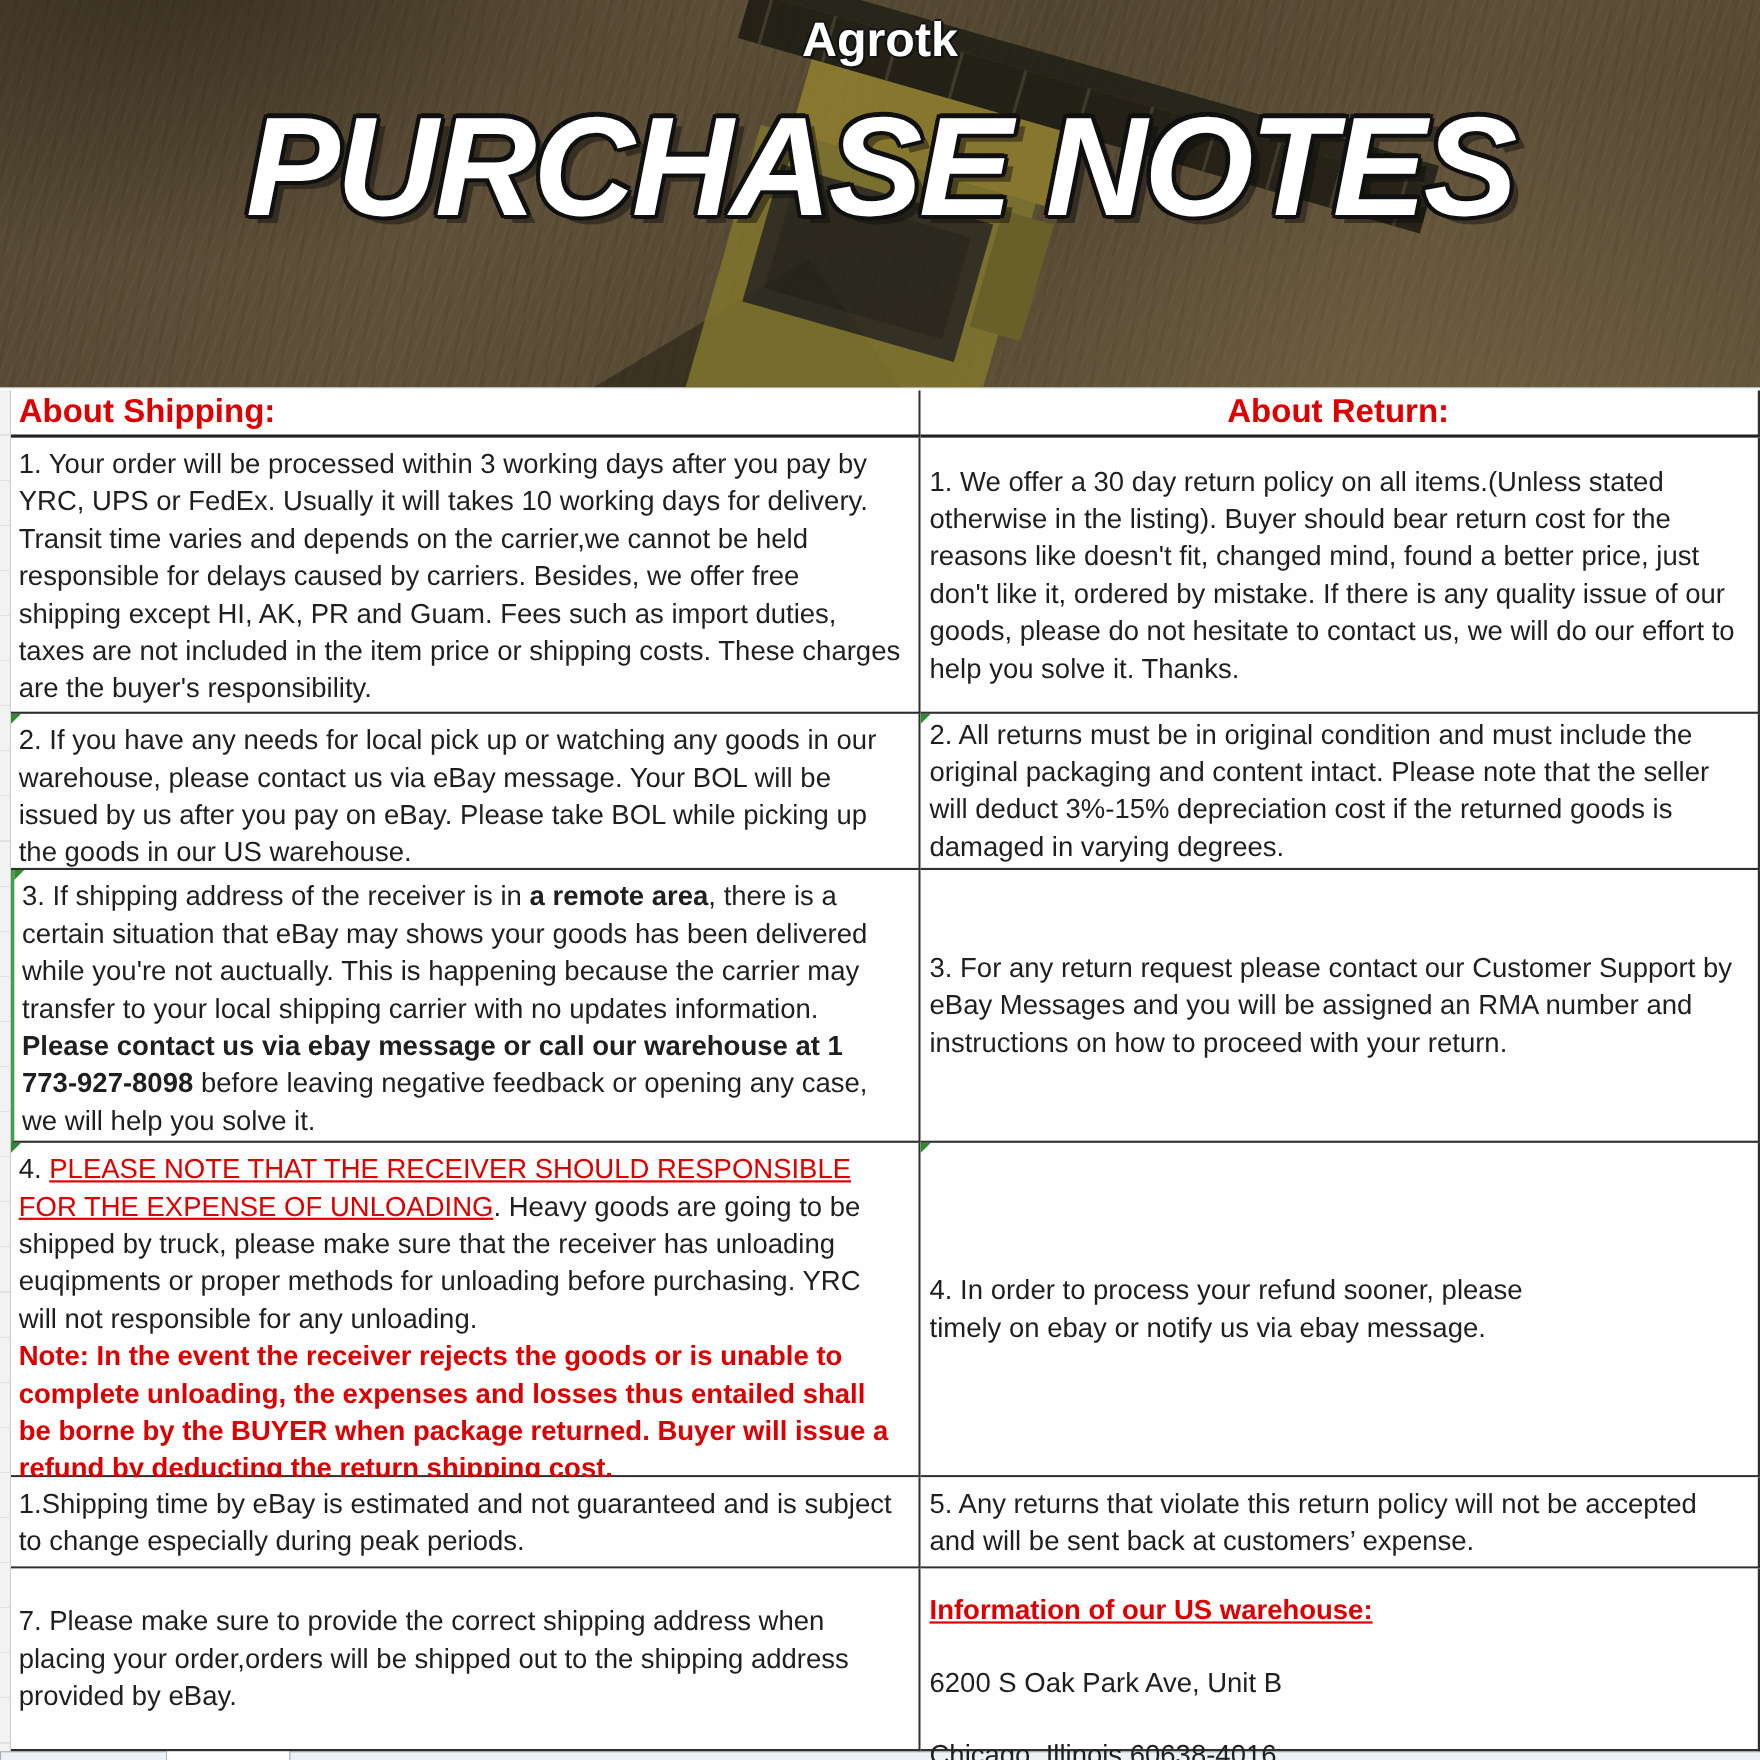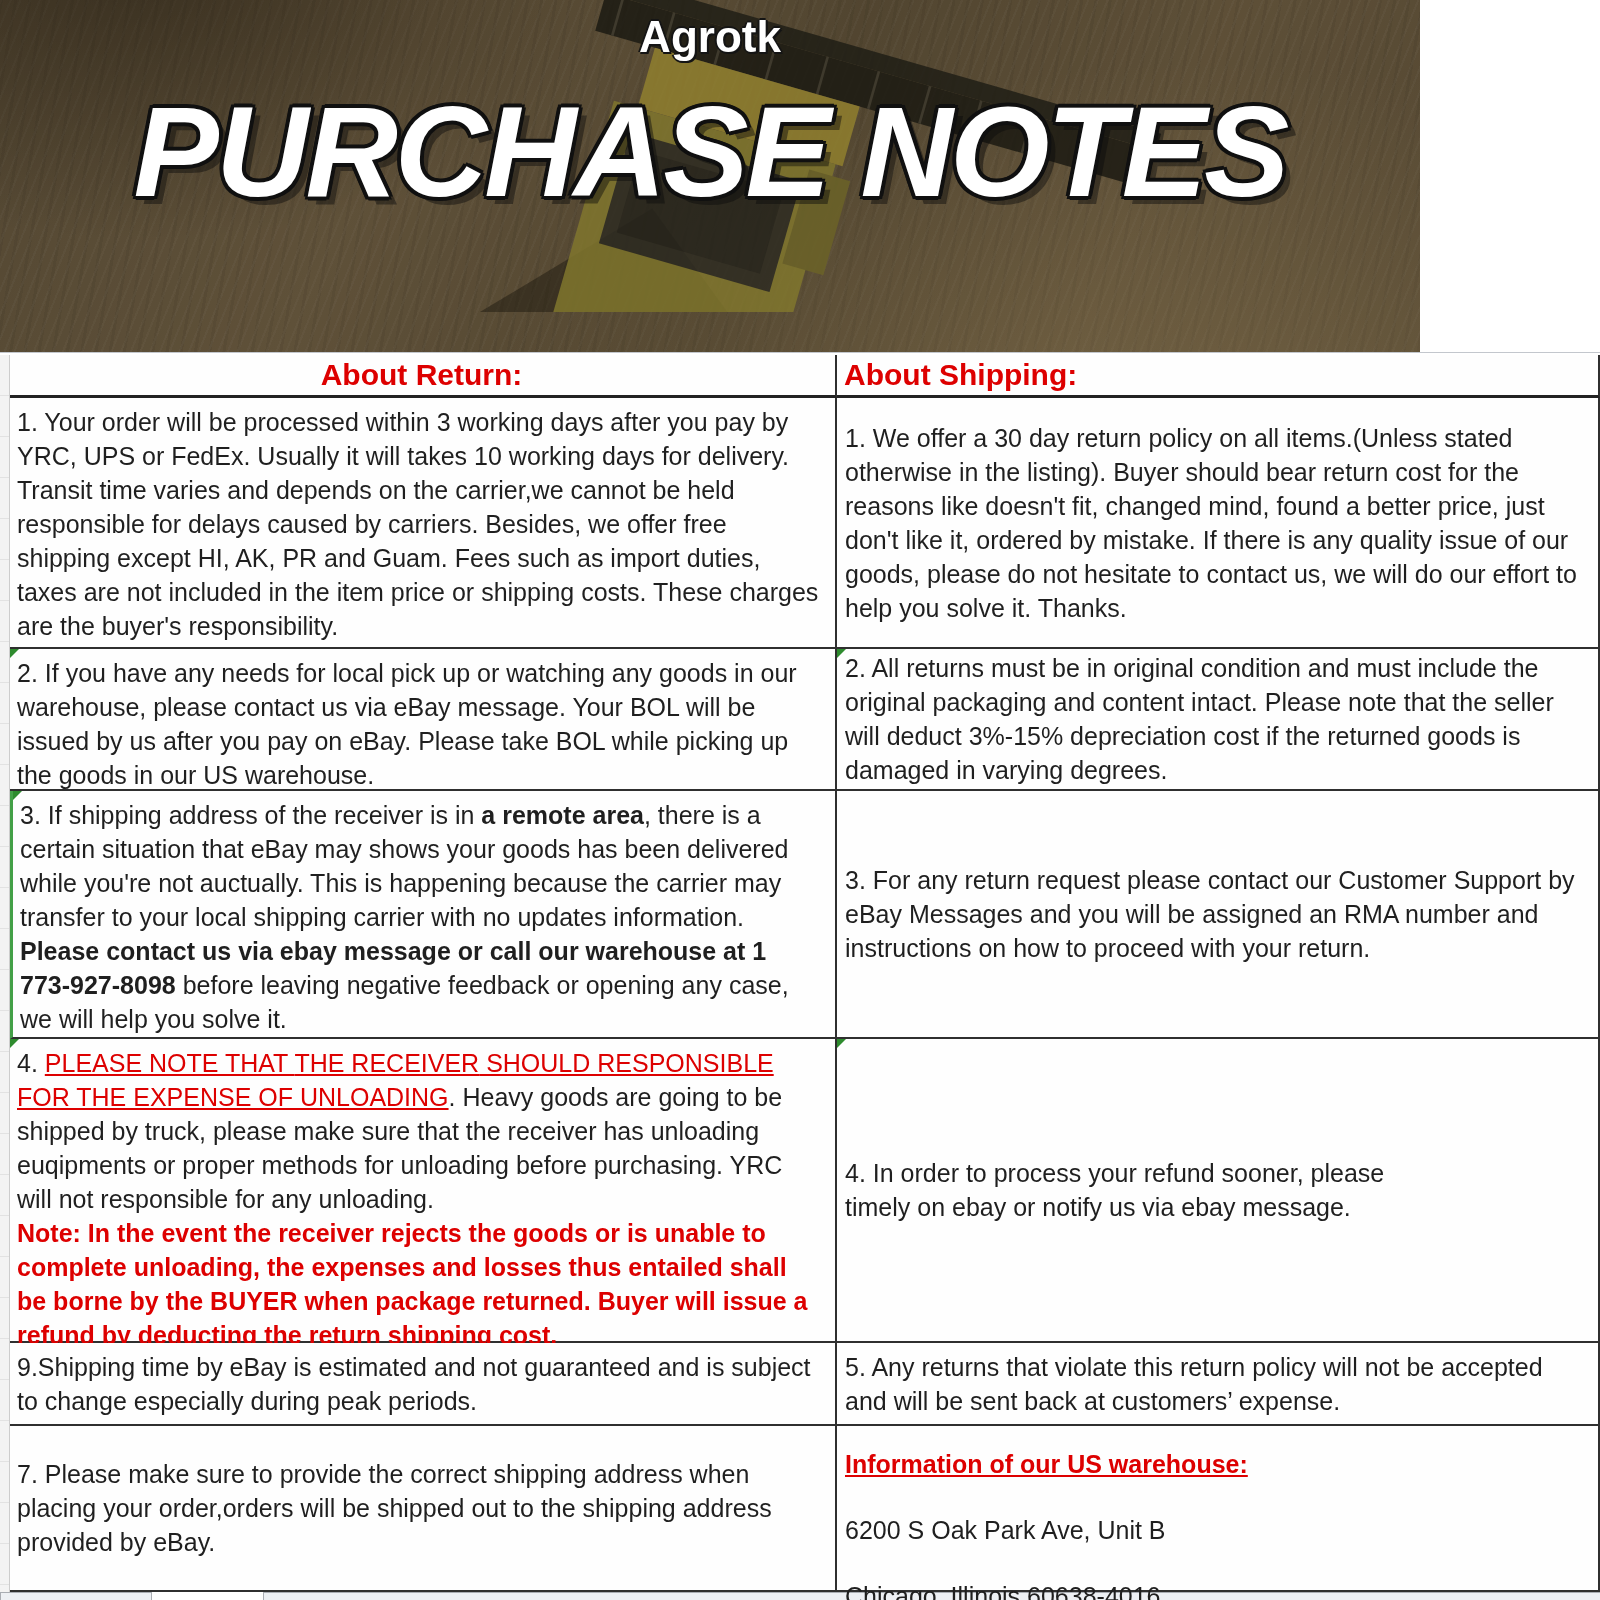--- a/index.html
+++ b/index.html
@@ -7,21 +7,21 @@
     --text:#1f1f1f;
     --border:#2f2f2f;
     --green:#2e8b2e;
   }
   *{box-sizing:border-box;margin:0;padding:0;}
   html,body{width:1600px;height:1600px;overflow:hidden;background:#ffffff;
     font-family:"Liberation Sans",sans-serif;}
   .page{width:1600px;height:1600px;position:relative;}
 
   
-  .hero{position:relative;width:1420px;height:352px;overflow:hidden;
+  .hero{position:relative;width:1600px;height:352px;overflow:hidden;
     background:
       radial-gradient(1200px 600px at 85% 120%, rgba(205,176,120,.35), rgba(0,0,0,0) 60%),
       radial-gradient(900px 500px at 10% -10%, rgba(30,22,12,.5), rgba(0,0,0,0) 55%),
       repeating-linear-gradient(112deg, rgba(255,255,255,.045) 0 2px, rgba(0,0,0,0) 2px 9px),
       repeating-linear-gradient(100deg, rgba(0,0,0,.06) 0 3px, rgba(0,0,0,0) 3px 14px),
       linear-gradient(115deg,#6d5d44 0%,#7d6a4c 28%,#6a5a40 55%,#7b684a 78%,#6f5e44 100%);
   }
   .hero svg{position:absolute;inset:0;}
   .hero-shade{position:absolute;inset:0;background:rgba(28,22,12,.30);}
   .brand{position:absolute;top:12px;left:0;width:100%;text-align:center;
@@ -102,22 +102,22 @@
     <div class="brand">Agrotk</div>
     <div class="title">PURCHASE NOTES</div>
   </div>
 
   <div class="sep"></div>
 
   <div class="table-area">
     <div class="gutter"></div>
     <div class="grid">
 
+      <div class="cell lc head">About Shipping:</div>
       <div class="cell rc head">About Return:</div>
-      <div class="cell lc head">About Shipping:</div>
 
       <div class="cell lc"><span>1. Your order will be processed within 3 working days after you pay by YRC, UPS or FedEx. Usually it will takes 10 working days for delivery. Transit time varies and depends on the carrier,we cannot be held responsible for delays caused by carriers. Besides, we offer free shipping except HI, AK, PR and Guam. Fees such as import duties, taxes are not included in the item price or shipping costs. These charges are the buyer's responsibility.</span></div>
       <div class="cell rc">
           <span>1. We offer a 30 day return policy on all items.(Unless stated otherwise in the listing). Buyer should bear return cost for the reasons like doesn't fit, changed mind, found a better price, just don't like it, ordered by mistake. If there is any quality issue of our goods, please do not hesitate to contact us, we will do our effort to help you solve it. Thanks.</span>
         </div>
 
       <div class="cell lc gm"><span>2. If you have any needs for local pick up or watching any goods in our warehouse, please contact us via eBay message. Your BOL will be issued by us after you pay on eBay. Please take BOL while picking up the goods in our US warehouse.</span></div>
       <div class="cell rc gm">
           <span>2. All returns must be in original condition and must include the original packaging and content intact. Please note that the seller will deduct 3%-15% depreciation cost if the returned goods is damaged in varying degrees.</span>
         </div>
@@ -127,21 +127,21 @@
           <span>3. For any return request please contact our Customer Support by eBay Messages and you will be assigned an RMA number and instructions on how to proceed with your return.</span>
         </div>
 
       <div class="cell lc gm"><span>4. </span><span class="f-ru">PLEASE NOTE THAT </span><span class="f-rub">THE RECEIVER</span><span class="f-ru"> SHOULD RESPONSIBLE FOR THE EXPENSE OF UNLOADING</span><span>. Heavy goods are going to be shipped by truck, please make sure that the receiver has unloading euqipments or proper methods for unloading before purchasing. YRC will not responsible for any unloading.</span><br><span class="f-rb">Note: In the event the receiver rejects the goods or is unable to complete unloading, the expenses and losses thus entailed shall be borne by the BUYER when package returned. Buyer will issue a refund by deducting the return shipping cost.</span></div>
       <div class="cell rc gm">
           <span>4. In order to process your refund sooner, please </span>
           <span> timely on ebay or notify us via ebay message.</span>
         </div>
 
       <div class="cell lc vcenter">
-          <span>9.Shipping time by eBay is estimated and not guaranteed and is subject to change especially during peak periods.</span>
+          <span>1.Shipping time by eBay is estimated and not guaranteed and is subject to change especially during peak periods.</span>
         </div>
       <div class="cell rc">
           <span>5. Any returns that violate this return policy will not be accepted and will be sent back at customers’ expense.</span>
         </div>
 
       <div class="cell lc vcenter">
           <span>7. Please make sure to provide the correct shipping address when placing your order,orders will be shipped out to the shipping address provided by eBay.</span>
         </div>
       <div class="cell rc addr">
           <span class="f-rbu">Information of our US warehouse:</span>

